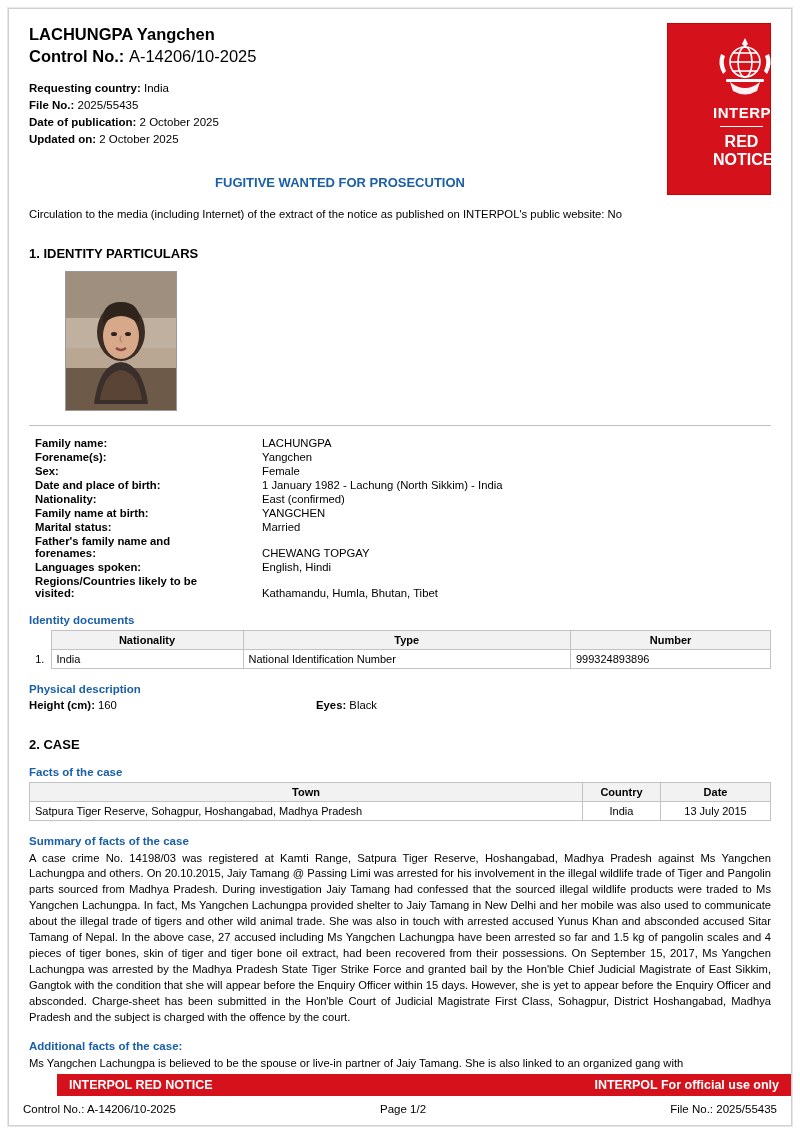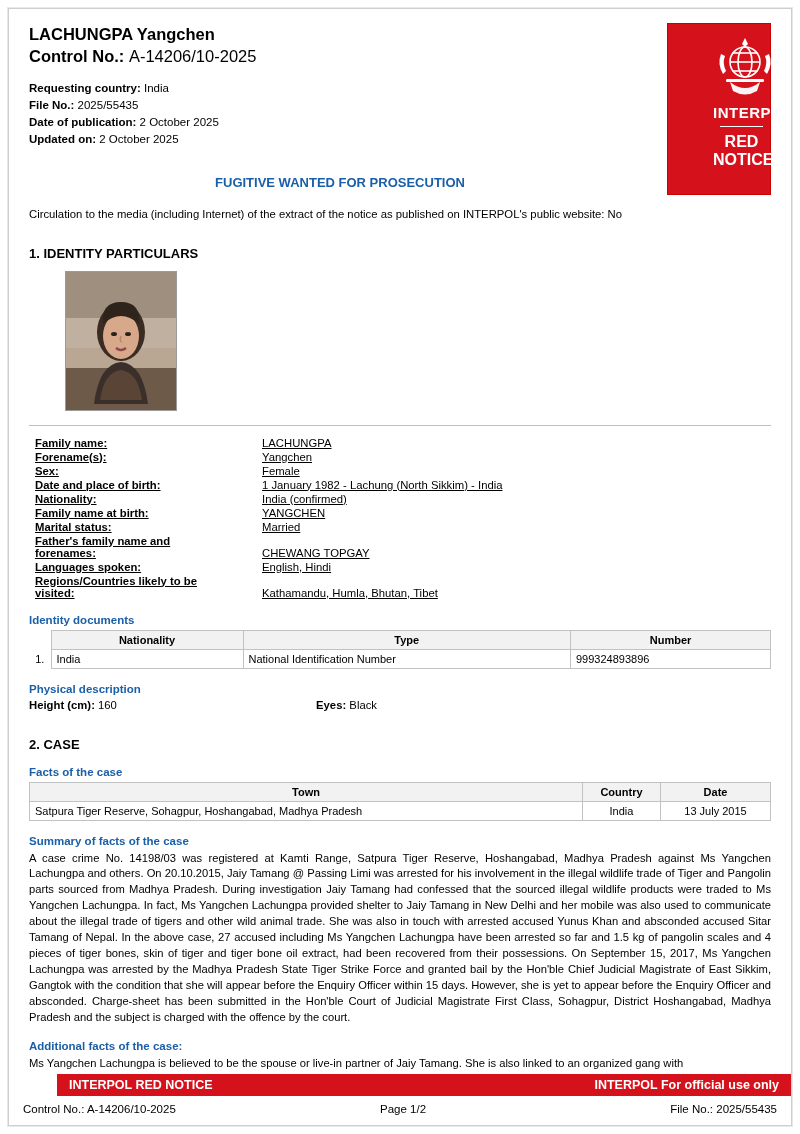--- a/index.html
+++ b/index.html
@@ -131,21 +131,20 @@
 
   
   .id-table {
     width: 100%;
     border-collapse: collapse;
     font-size: 11.3px;
   }
   .id-table td {
     padding: 1px 0;
     vertical-align: top;
-    text-decoration: underline;
   }
   .id-table td.k {
     width: 192px;
     font-weight: bold;
     padding-left: 6px;
   }
   .id-table td.v { color: #000; padding-left: 41px; }
 
   
   table.grid {
@@ -313,21 +312,21 @@
         <tr>
           <td class="k">Sex:</td>
           <td class="v">Female</td>
         </tr>
         <tr>
           <td class="k">Date and place of birth:</td>
           <td class="v">1 January 1982 - Lachung (North Sikkim) - India</td>
         </tr>
         <tr>
           <td class="k">Nationality:</td>
-          <td class="v">India (confirmed)</td>
+          <td class="v">East (confirmed)</td>
         </tr>
         <tr>
           <td class="k">Family name at birth:</td>
           <td class="v">YANGCHEN</td>
         </tr>
         <tr>
           <td class="k">Marital status:</td>
           <td class="v">Married</td>
         </tr>
         <tr>

